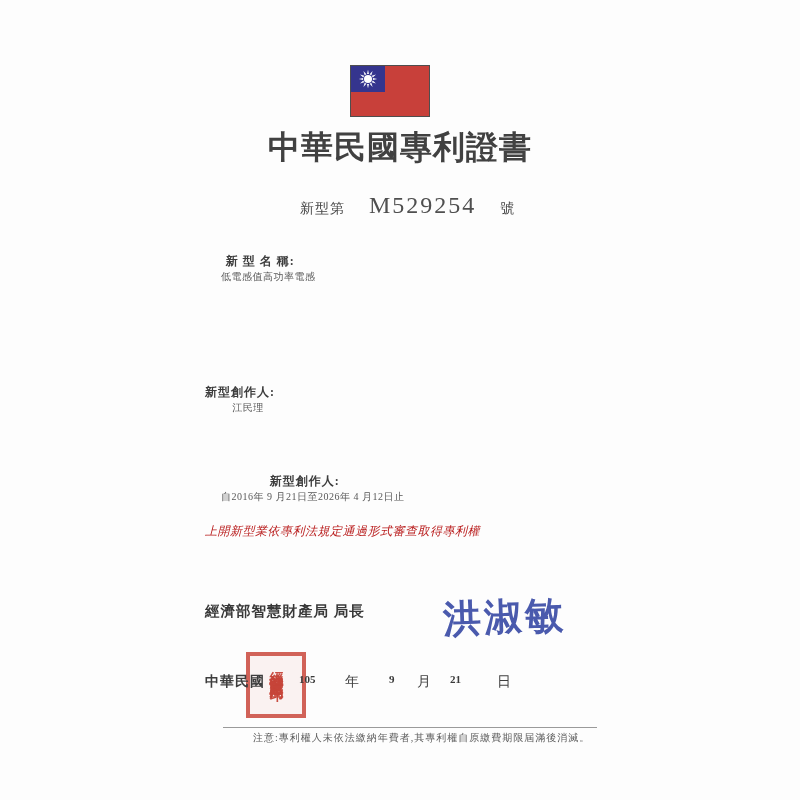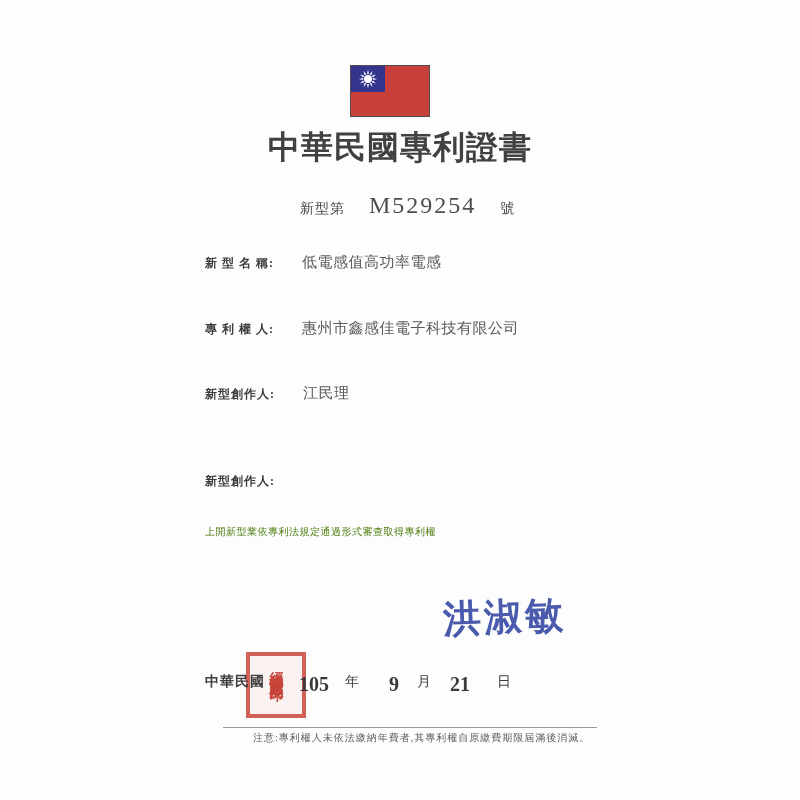--- a/index.html
+++ b/index.html
@@ -35,34 +35,35 @@
     position:absolute;left:300px;top:192px;
     display:flex;align-items:baseline;column-gap:24px;
     color:#474747;
   }
   .patent-no .small{font-size:14px;letter-spacing:1px;text-align:center;}
   .patent-no .num{font-size:24px;letter-spacing:2px;color:#4f4f4f;}
 
   
   .field{
     position:absolute;left:205px;
-    display:flex;align-items:flex-end;
+    display:flex;align-items:center;
     white-space:nowrap;
+    flex-direction:column;
   }
   .field .label{font-size:12px;font-weight:bold;color:#3d3d3d;letter-spacing:1px;}
-  .field .value{font-size:15px;color:#585858;margin-left:28px;letter-spacing:0.5px;}
+  .field .value{font-size:10px;color:#585858;margin-left:16px;letter-spacing:0.5px;}
   .f0{top:253px;}
   .f1{top:319px;}
   .f2{top:384px;}
   .f3{top:473px;}
 
   
   .notice{
     position:absolute;left:205px;top:521px;
-    font-size:10px;color:#4d7c0f;line-height:21px;letter-spacing:0.5px;
+    font-size:12px;color:#b91c1c;line-height:21px;letter-spacing:0.5px;font-style:italic;
   }
 
   
   .issuer{
     position:absolute;left:205px;top:602px;
     font-size:14.5px;font-weight:bold;color:#383838;letter-spacing:1px;
   }
   .signature{
     position:absolute;left:443px;top:592px;
     font-size:38px;font-weight:bold;color:#4a5aad;
@@ -80,21 +81,21 @@
   .seal-text{
     writing-mode:vertical-rl;
     font-size:14px;line-height:16px;letter-spacing:2px;
     color:rgba(198,68,57,0.95);font-weight:bold;
     height:50px;
   }
 
   
   .dline span{position:absolute;top:673px;z-index:2;}
   .d-era{left:205px;font-size:14px;font-weight:bold;color:#3d3d3d;letter-spacing:1px;}
-  .d-num{font-size:20px;font-weight:bold;color:#3a3a3a;}
+  .d-num{font-size:11px;font-weight:bold;color:#3a3a3a;}
   .d-unit{font-size:14px;color:#3f3f3f;}
   .d-year{left:299px;}
   .d-yu{left:345px;}
   .d-month{left:389px;}
   .d-mu{left:417px;}
   .d-day{left:450px;text-align:right;}
   .d-du{left:497px;}
 
   
   .rule{
@@ -138,36 +139,34 @@
   <div class="patent-no">
     <span class="small">新型第</span>
     <span class="num">M529254</span>
     <span class="small">號</span>
   </div>
 
   <div class="field f0">
     <span class="label">新 型 名 稱:</span>
     <span class="value">低電感值高功率電感</span>
   </div>
-  <div class="field f1">
-    <span class="label">專 利 權 人:</span>
-    <span class="value">惠州市鑫感佳電子科技有限公司</span>
-  </div>
   <div class="field f2">
     <span class="label">新型創作人:</span>
     <span class="value">江民理</span>
   </div>
   <div class="field f3">
     <span class="label">新型創作人:</span>
+    <span class="value">自2016年 9 月21日至2026年 4 月12日止</span>
   </div>
 
   <div class="notice">
     <div>上開新型業依專利法規定通過形式審查取得專利權</div>
   </div>
 
+  <div class="issuer">經濟部智慧財產局 局長</div>
   <div class="signature">洪淑敏</div>
 
   <div class="seal">
     <div class="seal-text">經濟部智慧財產局印</div>
   </div>
 
   <div class="dline">
     <span class="d-era">中華民國</span>
     <span class="d-num d-year">105</span>
     <span class="d-unit d-yu">年</span>

